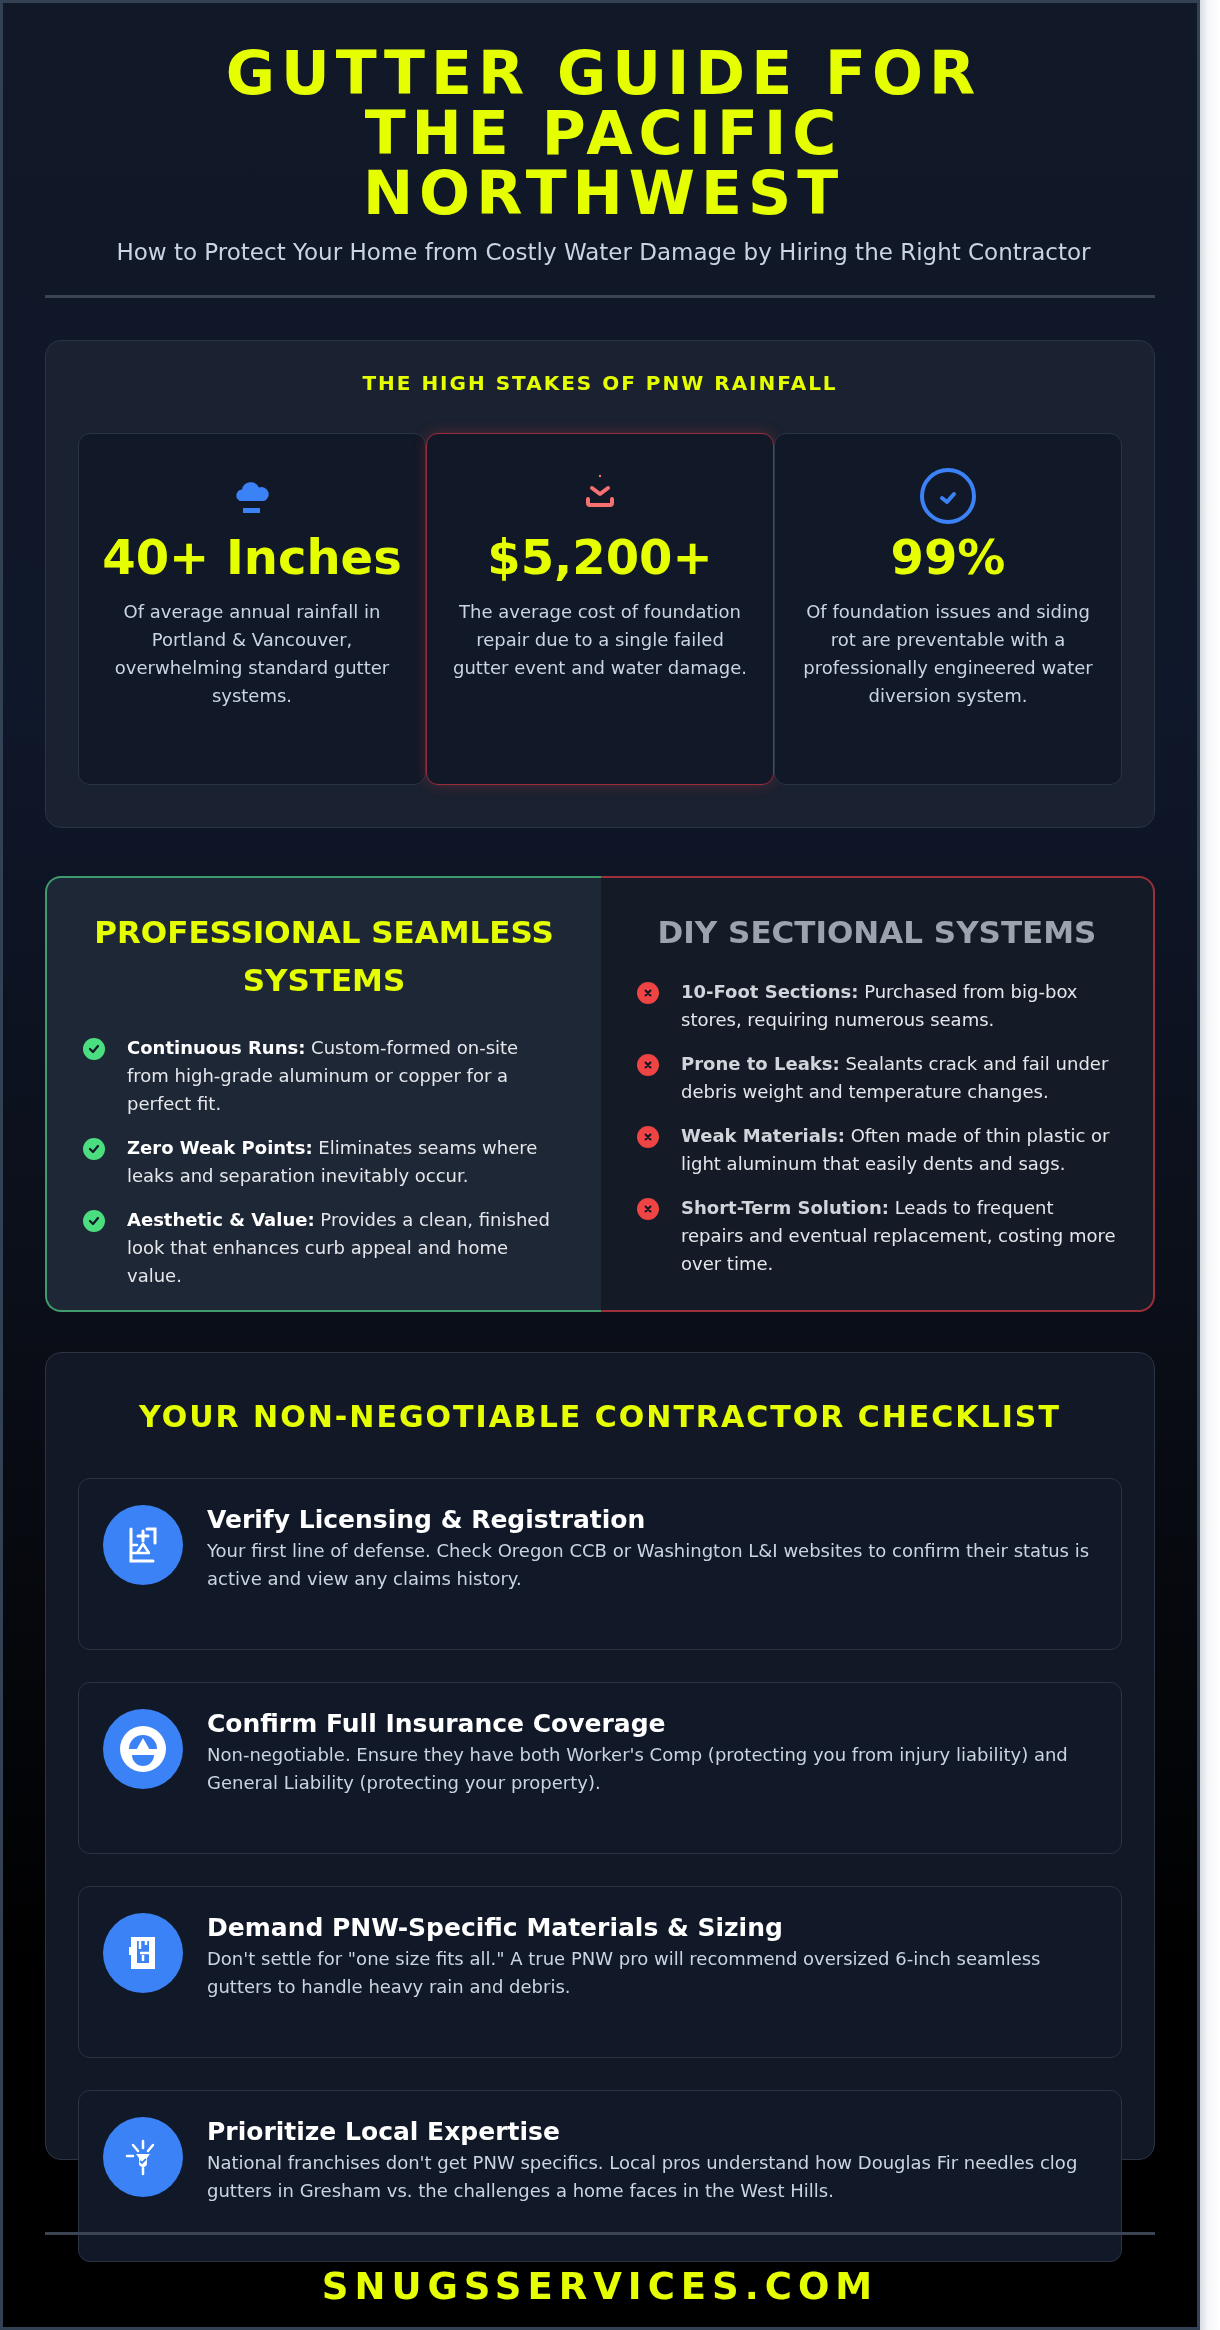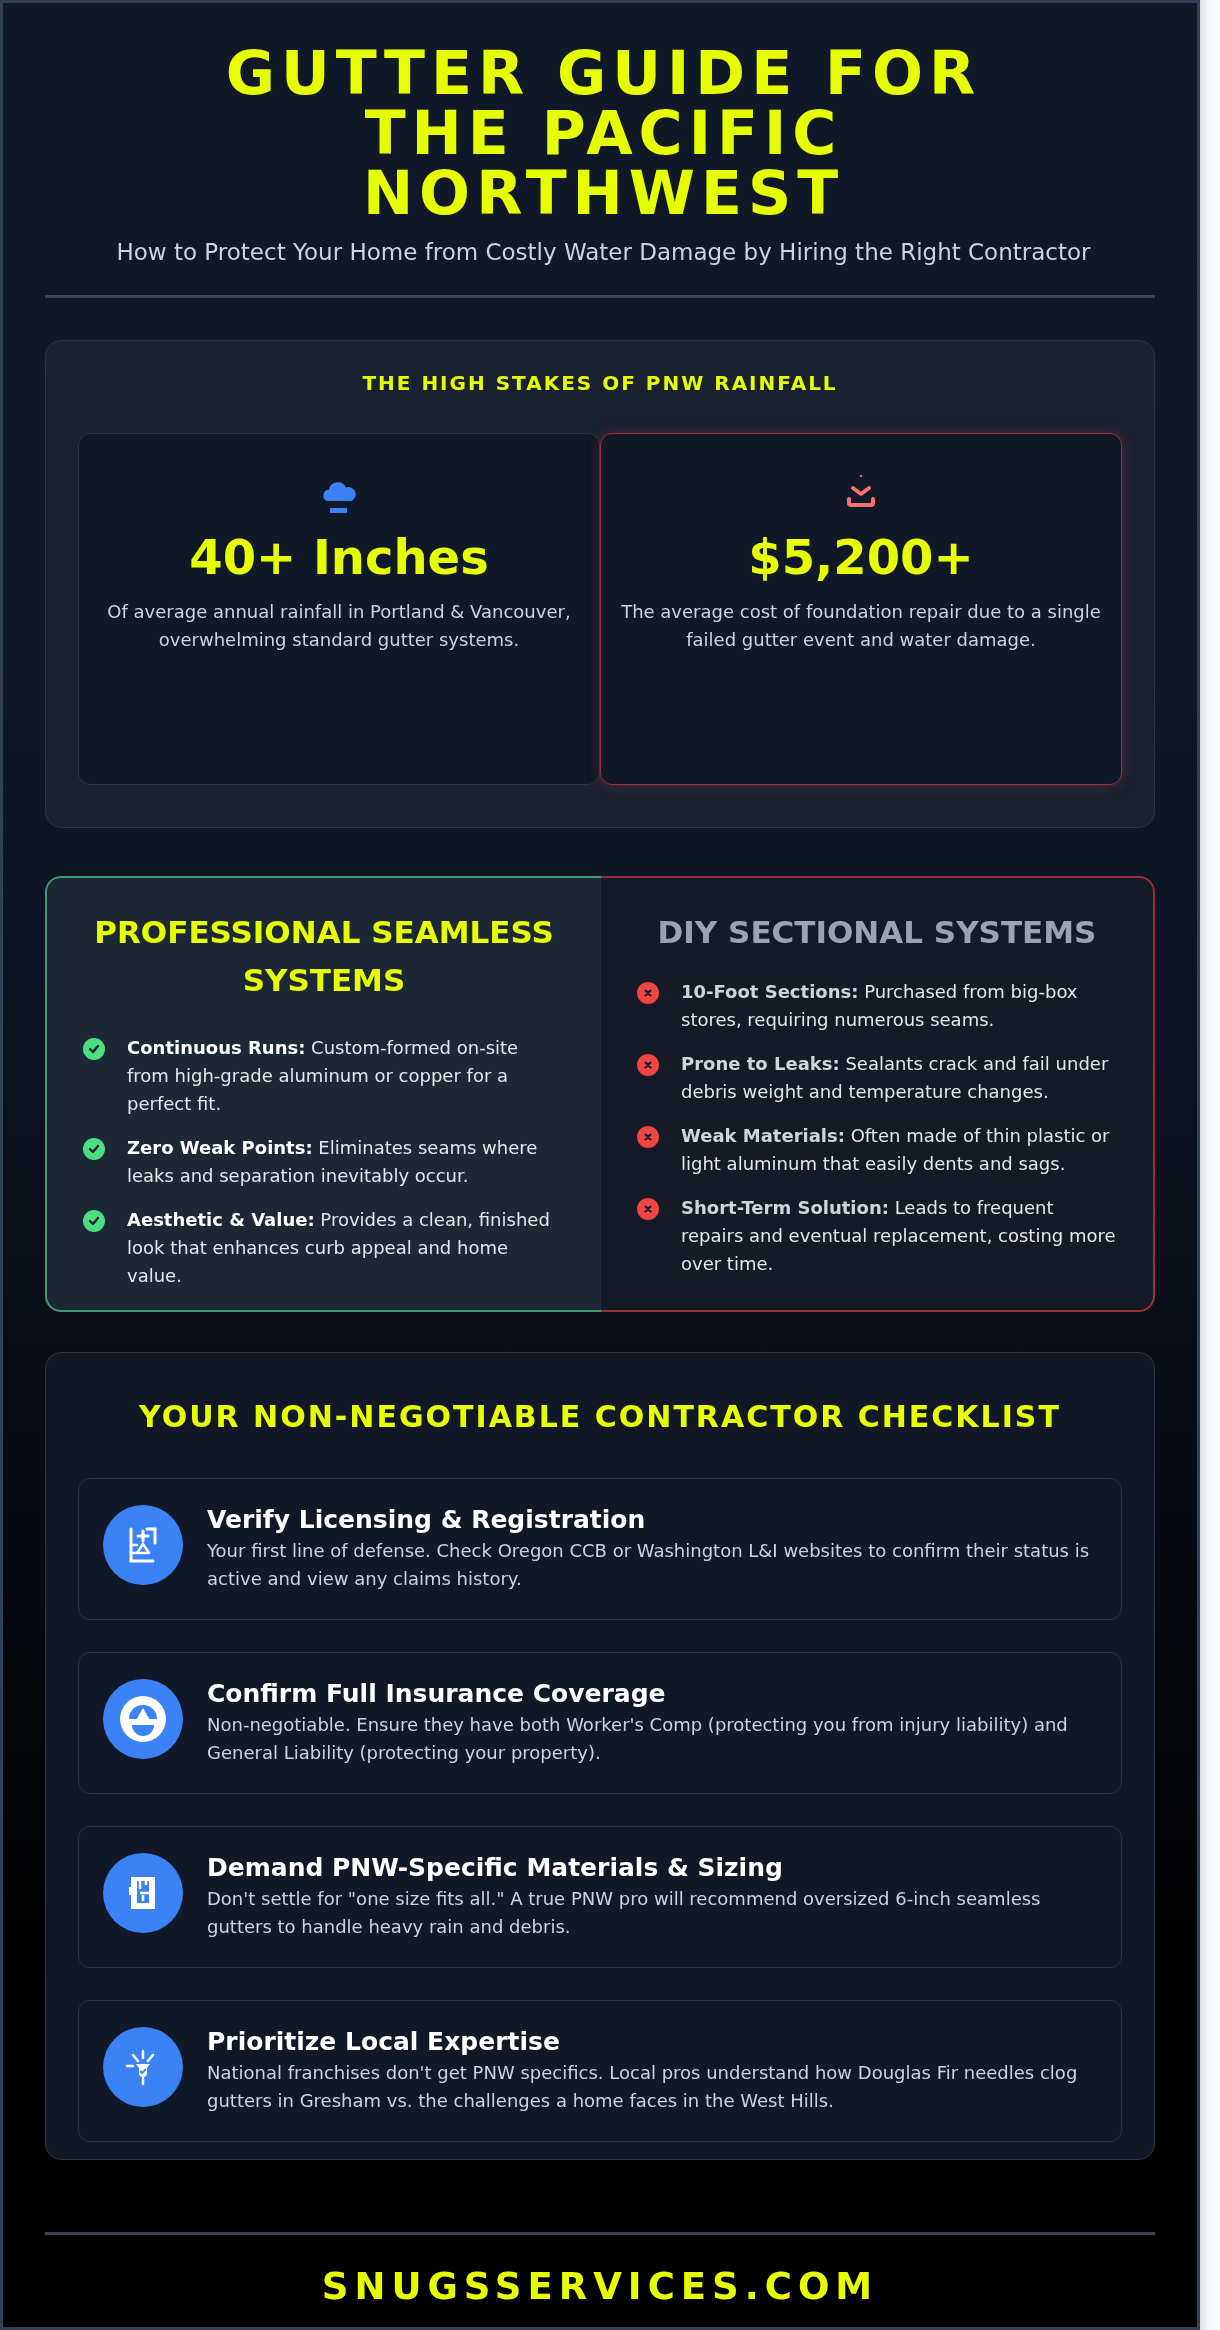--- a/index.html
+++ b/index.html
@@ -76,21 +76,21 @@
   .diy .dot { background: #ef4444; }
   .cmp-text { font-size: 18px; line-height: 28px; color: #e5e7eb; }
   .cmp-text b { font-weight: 700; color: #ffffff; }
   .diy .cmp-text b { color: #d1d5db; }
 
   
   .checklist { margin-top: 40px; height: 808px; padding: 46px 32px; background: #121826; }
   .checklist .section-title { font-size: 30px; }
   .check-items { margin-top: 44px; }
   .check-item {
-    display: flex; align-items: flex-start; height: 142px; margin-bottom: 32px;
+    display: flex; align-items: flex-start; height: 172px; margin-bottom: 32px;
     border: 1px solid #2b3443; border-radius: 12px; background: #111827;
     padding: 26px 24px;
   }
   .check-circle {
     flex: 0 0 80px; width: 80px; height: 80px; border-radius: 50%;
     background: #3b82f6; display: flex; align-items: center; justify-content: center;
     margin-right: 24px;
   }
   .check-body { flex: 1; }
   .check-title { color: #ffffff; font-weight: 700; font-size: 25px; line-height: 30px; margin-top: 0; }
@@ -133,20 +133,30 @@
           <svg width="52" height="52" viewBox="0 0 52 52">
             <circle cx="26" cy="6" r="1.2" fill="#f87171"></circle>
             <polyline points="18,18 26,24 34,18" fill="none" stroke="#f87171" stroke-width="4" stroke-linecap="round" stroke-linejoin="round"></polyline>
             <path d="M14 29 v4 a2 2 0 0 0 2 2 h20 a2 2 0 0 0 2 -2 v-4" fill="none" stroke="#f87171" stroke-width="4" stroke-linecap="round"></path>
           </svg>
         </div>
         <div class="stat-value">$5,200+</div>
         <div class="stat-desc">The average cost of foundation repair due to a single failed gutter event and water damage.</div>
       </div>
 
+      <div class="stat">
+        <div class="stat-icon">
+          <svg width="58" height="58" viewBox="0 0 58 58">
+            <circle cx="29" cy="29" r="26" fill="none" stroke="#3b82f6" stroke-width="4"></circle>
+            <polyline points="23,31 28,35 35,27" fill="none" stroke="#3b82f6" stroke-width="4" stroke-linecap="round" stroke-linejoin="round"></polyline>
+          </svg>
+        </div>
+        <div class="stat-value">99%</div>
+        <div class="stat-desc">Of foundation issues and siding rot are preventable with a professionally engineered water diversion system.</div>
+      </div>
 
     </div>
   </section>
 
   <section class="compare">
     <div class="pro">
       <h2 class="cmp-title">PROFESSIONAL SEAMLESS SYSTEMS</h2>
       <div class="cmp-list">
         <div class="cmp-item">
           <div class="cmp-icon">

